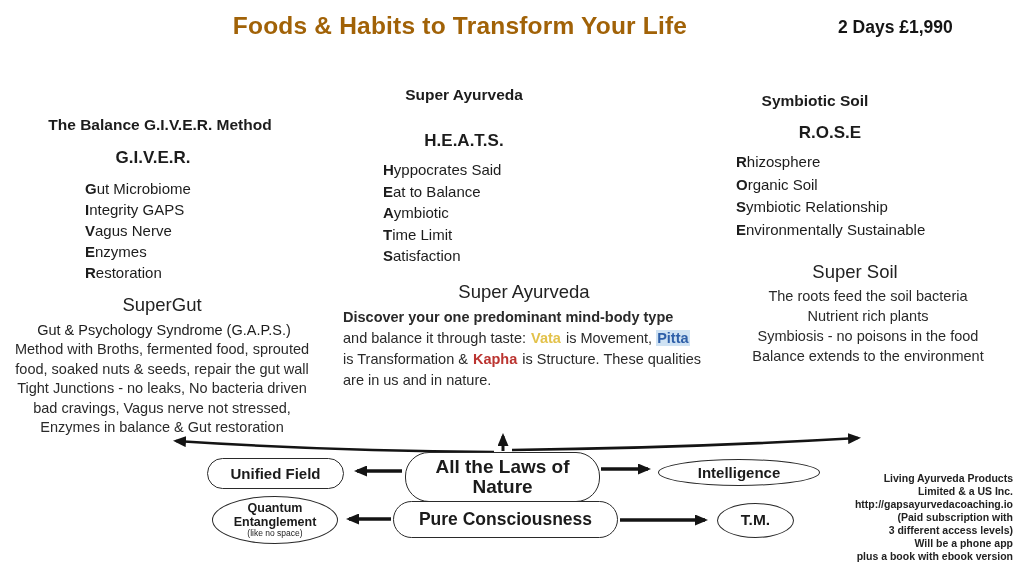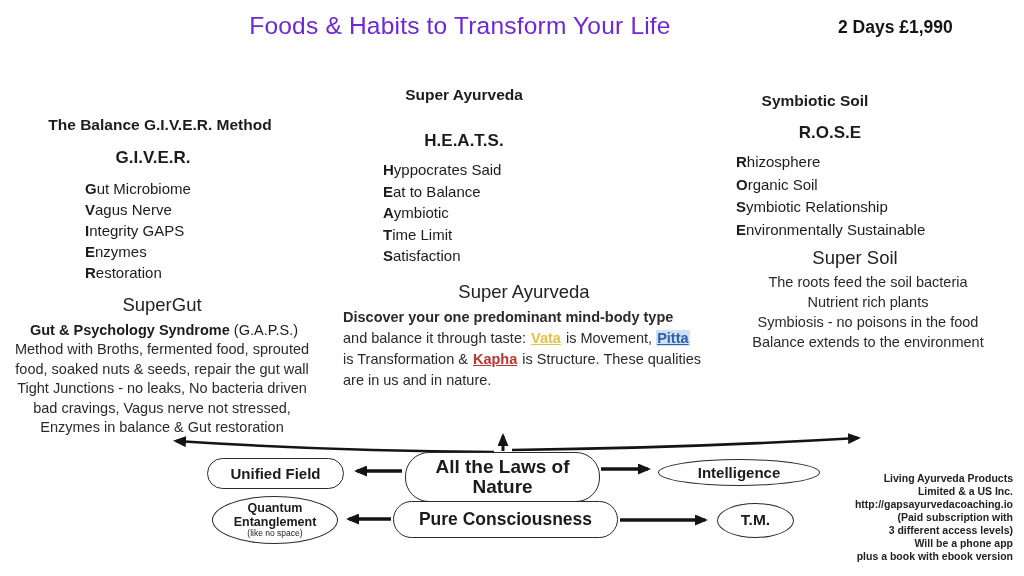--- a/index.html
+++ b/index.html
@@ -9,22 +9,22 @@
     background:#ffffff;
     color:#1c1c1c;
     font-family:"Liberation Sans","DejaVu Sans",sans-serif;
   }
   .abs { position:absolute; }
 
   
   .slide-title {
     left:150px; top:12px; width:620px;
     text-align:center;
-    font-size:24.5px; font-weight:400; letter-spacing:.2px;
-    color:#6d28d9;
+    font-size:24.5px; font-weight:700; letter-spacing:.2px;
+    color:#a16207;
   }
   .price {
     left:838px; top:17px; width:160px;
     font-size:17.5px; font-weight:800; color:#151515;
   }
 
   
   .col { position:absolute; }
   .col-h   { position:relative; text-align:center; font-size:15.5px; font-weight:800; }
   .acronym { position:relative; text-align:center; font-size:17px;   font-weight:800; }
@@ -34,37 +34,37 @@
   .subhead { position:relative; text-align:center; font-size:18.5px; font-weight:400; color:#222; }
   .bodytxt { position:relative; font-size:14.5px; color:#2a2a2a; }
   .center  { text-align:center; }
 
   #col-giver { left:20px; top:86px; width:300px;margin-top:30px; }
   #col-giver .col-h   { left:-10px; }
   #col-giver .acronym { left:-17px; margin-top:14px; }
   #col-giver .alist   { margin:10px 0 0 65px; line-height:21px; }
   #col-giver .subhead { left:-8px; margin-top:11px; }
   .gaps-line { position:relative; left:-6px; margin-top:6px; text-align:center; font-size:14.5px; }
-  .gaps-line b { font-weight:700; }
+  .gaps-line b { font-weight:400; }
   #giver-body { left:-8px; margin-top:2px; line-height:19.5px; }
 
   #col-ayur { left:340px; top:86px; width:362px; }
   #col-ayur .col-h   { left:-57px; }
   #col-ayur .acronym { left:-57px; margin-top:27px; }
   #col-ayur .alist   { margin:8px 0 0 43px; line-height:21.5px; }
   #col-ayur .subhead { left:3px; margin-top:14px; }
   #ayur-para { margin:4px 0 0 3px; width:358px; line-height:21px; }
   #ayur-para b { font-weight:800; }
-  .kw { font-weight:800; text-decoration:underline; padding:0 1px; }
+  .kw { font-weight:800; padding:0 1px; }
 
   #col-soil { left:700px; top:92px; width:324px; }
   #col-soil .col-h   { left:-47px; }
   #col-soil .acronym { left:-32px; margin-top:13px; }
   #col-soil .alist   { margin:8px 8px 0 36px; line-height:22.5px; }
-  #col-soil .subhead { left:-7px; margin-top:6px; }
+  #col-soil .subhead { left:-7px; margin-top:20px; }
   #soil-lines { left:6px; margin-top:3px; line-height:20px; }
 
   
   #arrow-svg { position:absolute; left:0; top:0; z-index:1; pointer-events:none; }
   .node {
     position:absolute; z-index:2;
     display:flex; flex-direction:column; align-items:center; justify-content:center;
     border:1.6px solid #2a2a2a; background:#fff;
     font-weight:800; color:#1b1b1b; text-align:center; line-height:1.05;
   }
@@ -89,22 +89,22 @@
 <body>
 
 <div class="abs slide-title">Foods &amp; Habits to Transform Your Life</div>
 <div class="abs price">2 Days £1,990</div>
 
 <div class="col" id="col-giver">
   <div class="col-h">The Balance G.I.V.E.R. Method</div>
   <div class="acronym">G.I.V.E.R.</div>
   <div class="alist">
     <div><b>G</b><span>ut Microbiome</span></div>
+    <div><b>I</b><span>ntegrity GAPS</span></div>
     <div><b>V</b><span>agus Nerve</span></div>
-    <div><b>I</b><span>ntegrity GAPS</span></div>
     <div><b>E</b><span>nzymes</span></div>
     <div><b>R</b><span>estoration</span></div>
   </div>
   <div class="subhead">SuperGut</div>
   <div class="gaps-line">
     <b>Gut &amp; Psychology Syndrome</b><span> (G.A.P.S.)</span>
   </div>
   <div class="bodytxt center" id="giver-body">
     <div>Method with Broths, fermented food, sprouted</div>
     <div>food, soaked nuts &amp; seeds,  repair the gut wall</div>

